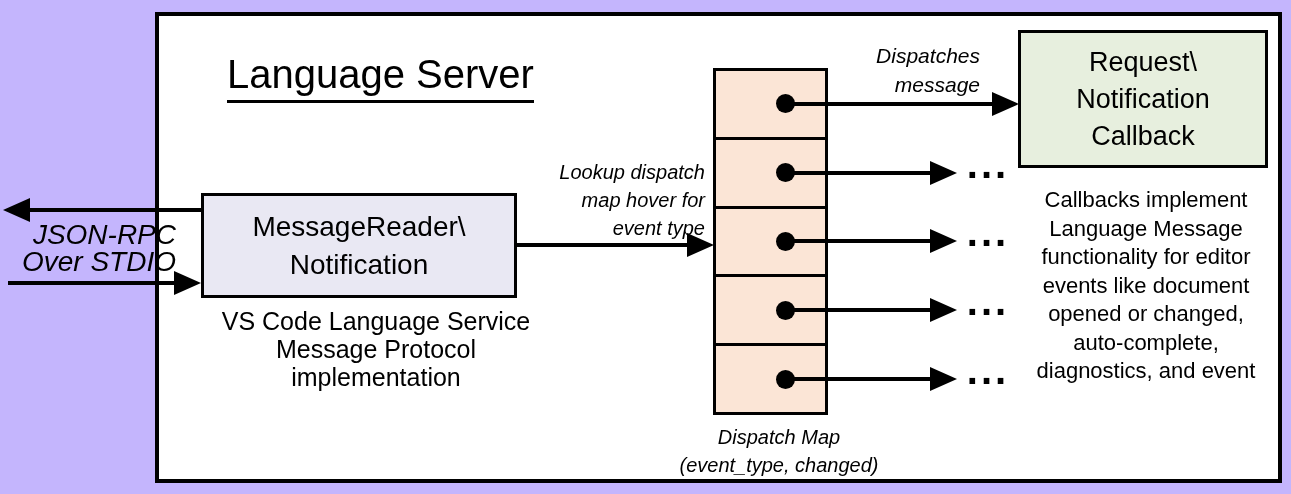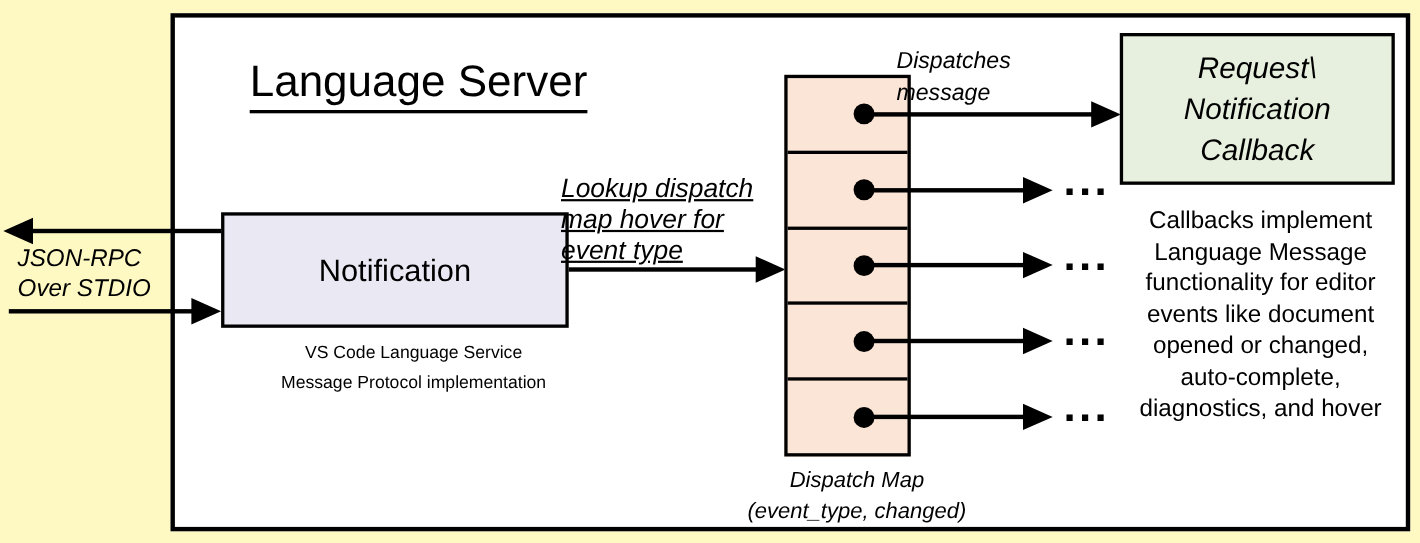--- a/index.html
+++ b/index.html
@@ -1,37 +1,37 @@
 <!DOCTYPE html>
 <html><head>
 <meta charset="utf-8">
 <style>
   html,body{margin:0;padding:0;background:#fff;}
   .canvas{
-    position:relative;width:1291px;height:494px;background:#fef9c3;
+    position:relative;width:1291px;height:494px;background:#c4b5fd;
     font-family:"Liberation Sans",sans-serif;color:#000;overflow:hidden;
   }
   .box{position:absolute;box-sizing:border-box;border:3px solid #000;
        display:flex;flex-direction:column;align-items:center;justify-content:center;text-align:center;}
   .outer{position:absolute;left:155px;top:12px;width:1127px;height:471px;
          box-sizing:border-box;border:4px solid #000;background:#fff;}
   .title{position:absolute;left:227px;top:52px;font-size:40px;}
   .title span{border-bottom:3px solid #000;padding-bottom:4px;}
   .hline{position:absolute;height:4px;background:#000;}
   .head-right{position:absolute;width:0;height:0;border-top:12px solid transparent;
               border-bottom:12px solid transparent;border-left:27px solid #000;}
   .head-left{position:absolute;width:0;height:0;border-top:12px solid transparent;
              border-bottom:12px solid transparent;border-right:27px solid #000;}
-  .lbl{position:absolute;text-align:left;font-style:italic;}
+  .lbl{position:absolute;text-align:right;font-style:italic;}
   .cap{position:absolute;text-align:center;}
-  .io-label{left:16px;top:221px;width:160px;font-size:22px;line-height:27px;}
-  .lookup-label{left:510px;top:158px;width:195px;font-size:24px;line-height:28px;text-decoration:underline;}
+  .io-label{left:16px;top:221px;width:160px;font-size:28px;line-height:27px;}
+  .lookup-label{left:510px;top:158px;width:195px;font-size:20px;line-height:28px;}
   .dispatch-label{left:815px;top:41px;width:165px;font-size:21px;line-height:29px;}
   .reader-box{left:201px;top:193px;width:316px;height:105px;font-size:28px;line-height:38px;}
-  .reader-caption{left:196px;top:307px;width:360px;font-size:16px;line-height:28px;}
+  .reader-caption{left:196px;top:307px;width:360px;font-size:25px;line-height:28px;}
   .callback-box{left:1018px;top:30px;width:250px;height:138px;font-size:27px;line-height:37px;}
   .callback-note{left:1016px;top:186px;width:260px;font-size:22px;line-height:28.5px;}
   .map{position:absolute;left:713px;top:68px;width:115px;height:347px;
        box-sizing:border-box;border:3px solid #000;display:flex;flex-direction:column;}
   .map-cell{flex:1;position:relative;border-bottom:3px solid #000;}
   .map-cell:last-child{border-bottom:none;}
   .dot{position:absolute;left:60px;top:50%;width:19px;height:19px;margin-top:-9.5px;
        border-radius:50%;background:#000;}
   .map-caption{left:650px;top:423px;width:258px;font-size:20px;line-height:28px;font-style:italic;}
   .ellipsis{position:absolute;width:52px;text-align:center;font-size:40px;font-weight:bold;
@@ -51,20 +51,21 @@
   <div class="hline" style="left:26px;top:208px;width:175px;"></div>
   <div class="head-left" style="left:3px;top:198px;"></div>
   <div class="hline" style="left:8px;top:281px;width:168px;"></div>
   <div class="head-right" style="left:174px;top:271px;"></div>
   <div class="lbl io-label">
     <div>JSON-RPC</div>
     <div>Over STDIO</div>
   </div>
 
   <div class="box reader-box" style="background-color: rgb(233, 232, 243);">
+    <div>MessageReader\</div>
     <div>Notification</div>
   </div>
   <div class="cap reader-caption">
     <div>VS Code Language Service</div>
     <div>Message Protocol implementation</div>
   </div>
 
   <div class="hline" style="left:517px;top:243px;width:172px;"></div>
   <div class="head-right" style="left:687px;top:233px;"></div>
   <div class="lbl lookup-label">
@@ -111,29 +112,29 @@
   <div class="ellipsis" style="left:962px;top:215px;">...</div>
 
   <div class="hline" style="left:786px;top:308px;width:146px;"></div>
   <div class="head-right" style="left:930px;top:298px;"></div>
   <div class="ellipsis" style="left:962px;top:284px;">...</div>
 
   <div class="hline" style="left:786px;top:377px;width:146px;"></div>
   <div class="head-right" style="left:930px;top:367px;"></div>
   <div class="ellipsis" style="left:962px;top:353px;">...</div>
 
-  <div class="box callback-box" style="background-color: rgb(231, 239, 222); font-style: italic;">
+  <div class="box callback-box" style="background-color: rgb(231, 239, 222);">
     <div>Request\</div>
     <div>Notification</div>
     <div>Callback</div>
   </div>
 
   <div class="cap callback-note">
     <div>Callbacks implement</div>
     <div>Language Message</div>
     <div>functionality for editor</div>
     <div>events like document</div>
     <div>opened or changed,</div>
     <div>auto-complete,</div>
-    <div>diagnostics, and hover</div>
+    <div>diagnostics, and event</div>
   </div>
 
 </div>
 
 </body></html>

